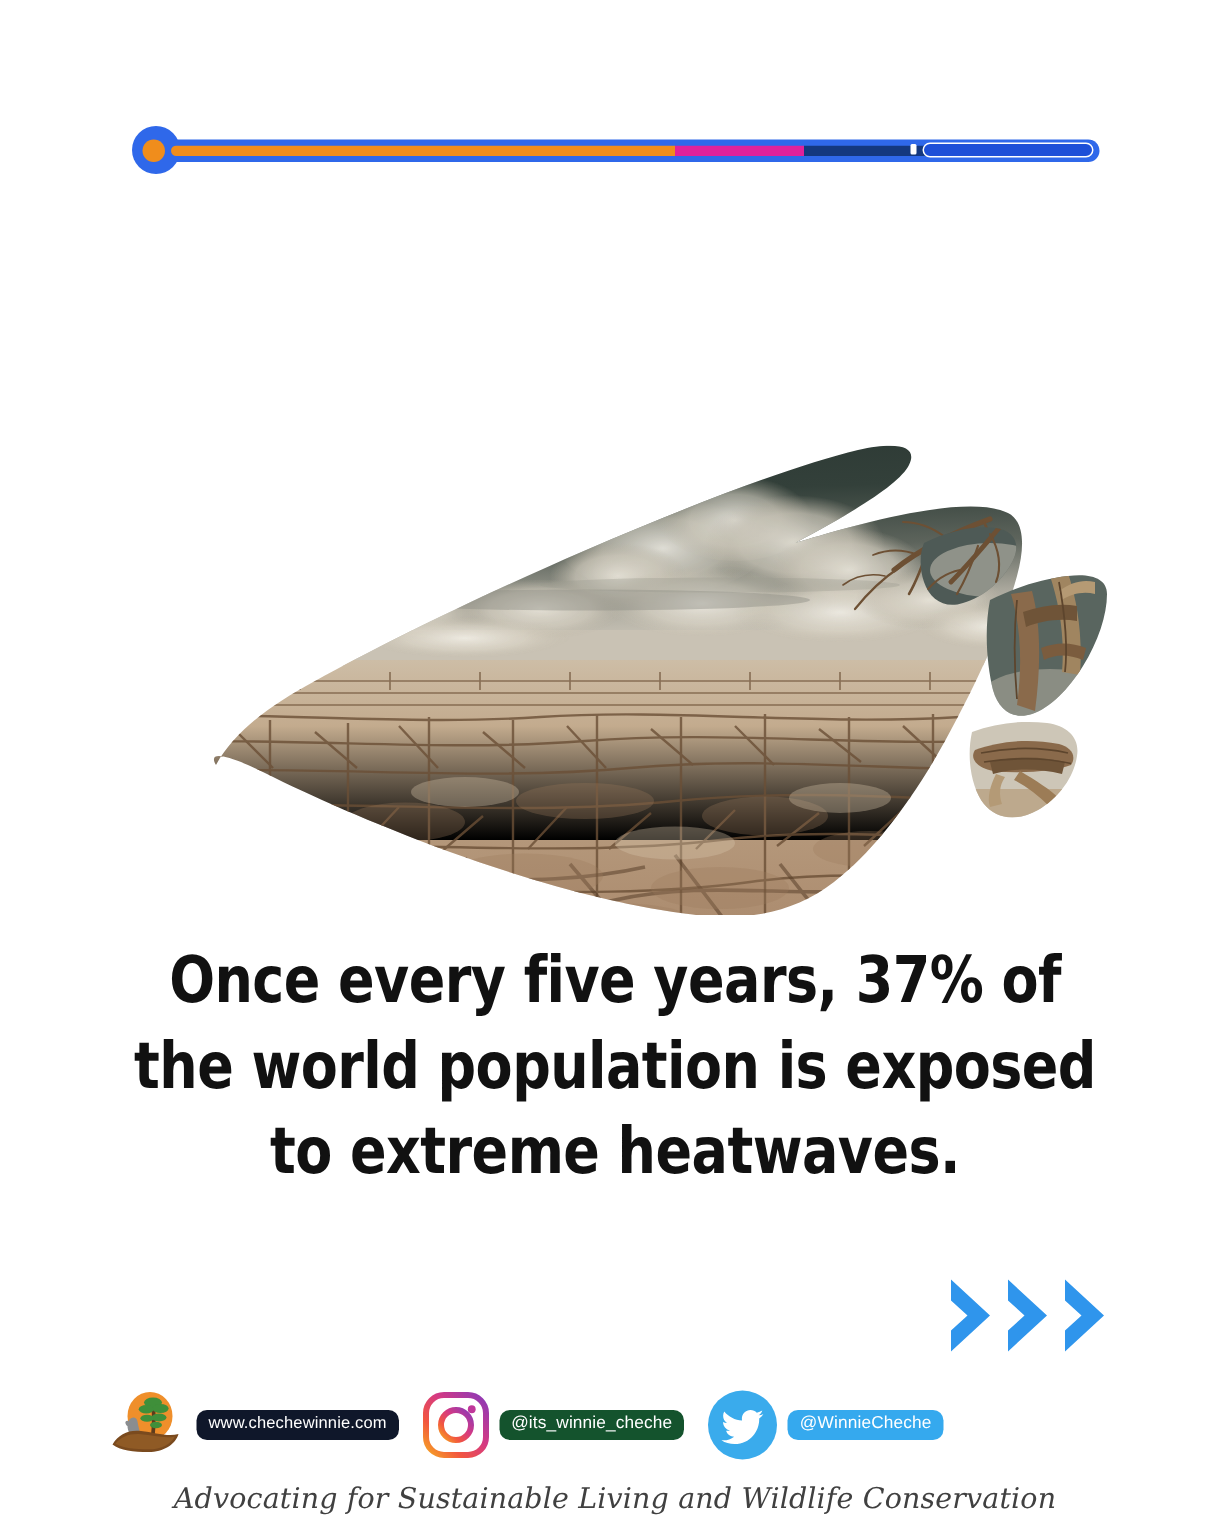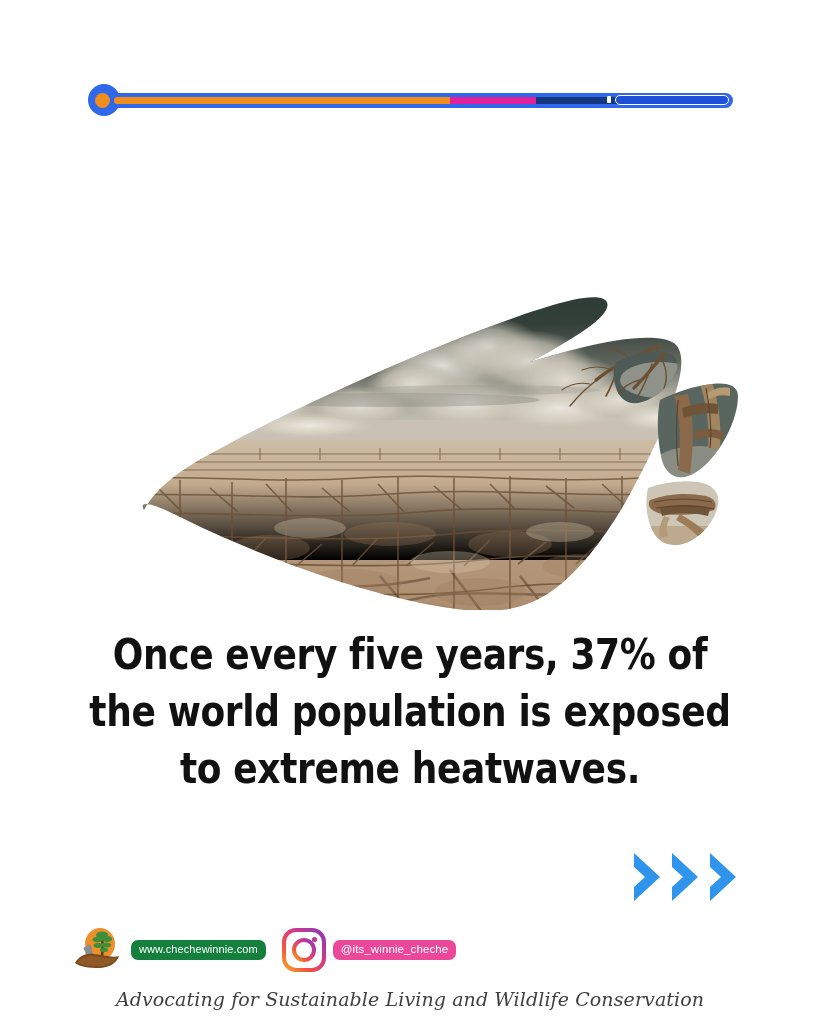--- a/index.html
+++ b/index.html
@@ -148,22 +148,22 @@
     color: #ffffff;
     font-size: 11.5px;
     font-weight: normal;
     letter-spacing: 0.1px;
     padding: 3px 8px 4px 8px;
     border-radius: 7px;
     white-space: nowrap;
     line-height: 1.2;
     font-family: "Liberation Sans", sans-serif;
   }
-  .pill-web { background: #15803d; margin-left: 6px; font-size: 11px; }
-  .pill-ig { background: #ec4899; margin-left: 5px; }
+  .pill-web { background: #0f172a; margin-left: 6px; font-size: 11px; }
+  .pill-ig { background: #14532d; margin-left: 5px; }
   .pill-tw { background: #35a9ee; margin-left: 5px; }
   .pill-li { background: #2a87ef; margin-left: 6px; }
   .sp-a { width: 14px; }
   .sp-b { width: 14px; }
   .sp-c { width: 12px; }
 
   
   .tagline-row {
     position: absolute;
     left: 140px;
@@ -461,20 +461,35 @@
       </defs>
       <rect x="4" y="4" width="40" height="40" rx="12" ry="12" fill="none" stroke="url(#igGrad)" stroke-width="4"></rect>
       <circle cx="24" cy="24" r="10" fill="none" stroke="url(#igGrad)" stroke-width="4"></circle>
       <circle cx="34.5" cy="13.5" r="2.6" fill="#c0379a"></circle>
     </svg>
     <span class="pill pill-ig">@its_winnie_cheche</span>
   </div>
 
   <div class="sp-b"></div>
 
+  <div class="social-item">
+    <svg class="social-icon" width="50" height="50" viewBox="0 0 50 50" aria-hidden="true">
+      <circle cx="25" cy="25" r="23" fill="#3aabec"></circle>
+      <path d="M39 17.6 c-1 .5 -2.1 .8 -3.3 .95 1.2 -.72 2.1 -1.85 2.5 -3.2
+               -1.1 .66 -2.35 1.14 -3.66 1.4 -1.05 -1.12 -2.55 -1.82 -4.2 -1.82
+               -3.18 0 -5.76 2.58 -5.76 5.76 0 .45 .05 .9 .15 1.31
+               -4.79 -.24 -9.03 -2.53 -11.87 -6.02 -.5 .85 -.78 1.84 -.78 2.9
+               0 2 1.02 3.76 2.56 4.79 -.94 -.03 -1.83 -.29 -2.6 -.72v .07
+               c0 2.79 1.98 5.12 4.62 5.65 -.48 .13 -.99 .2 -1.52 .2 -.37 0 -.73 -.04 -1.08 -.1
+               .73 2.29 2.86 3.95 5.38 4 -1.97 1.54 -4.45 2.46 -7.15 2.46 -.46 0 -.92 -.03 -1.37 -.08
+               2.55 1.63 5.58 2.59 8.83 2.59 10.6 0 16.39 -8.78 16.39 -16.39 0 -.25 -.01 -.5 -.02 -.75
+               1.13 -.81 2.1 -1.83 2.87 -2.99 z" fill="#ffffff"></path>
+    </svg>
+    <span class="pill pill-tw">@WinnieCheche</span>
+  </div>
 
   <div class="sp-c"></div>
 
 </div>
 
 <div class="tagline-row">
   <svg width="42" height="34" viewBox="0 0 42 34" aria-hidden="true">
     <path d="M8 14 C8 8 13 4 20 4 C26 4 31 7 32 11 C33 8 35 5 37 4
              C39 3.2 40.6 4.4 39.6 6 C38.4 8 36 9.6 34.6 12.4
              C34 13.8 33.8 15.6 33.8 17.4 L33.8 24 L30.6 24 L30.6 18.6

